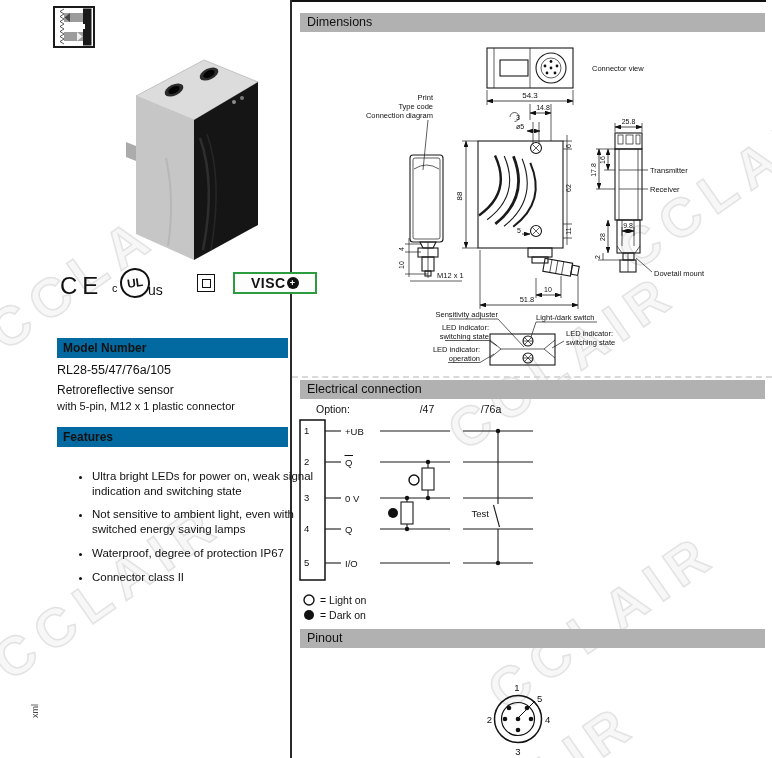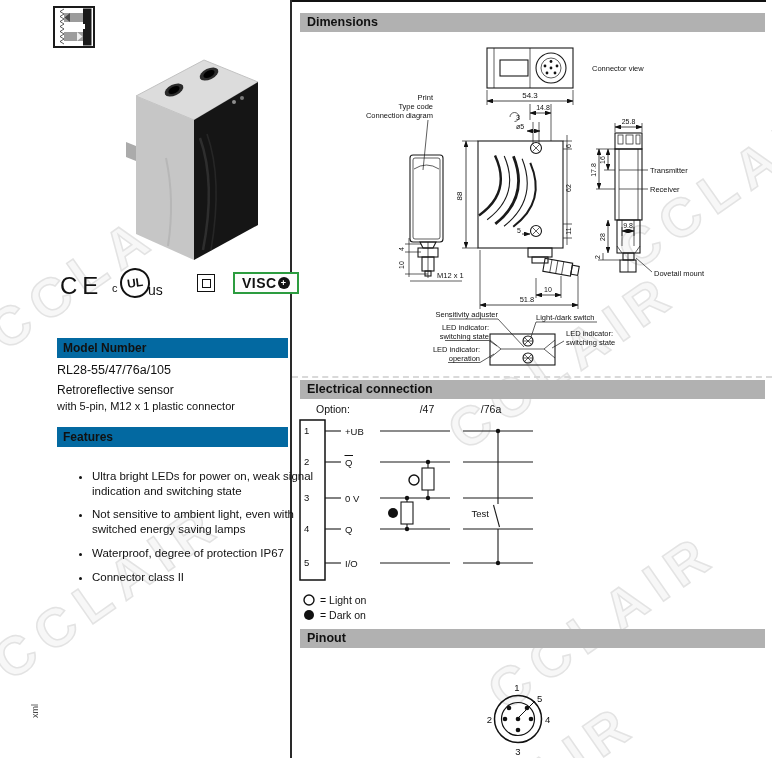--- a/index.html
+++ b/index.html
@@ -4,21 +4,21 @@
 <style>
   html,body{margin:0;padding:0;width:772px;height:758px;background:#fff;overflow:hidden;
     font-family:"Liberation Sans",sans-serif;color:#111;position:relative}
   .abs{position:absolute}
   
   .wm{position:absolute;font-weight:bold;font-size:54px;letter-spacing:10px;
       color:rgba(240,240,240,.55);-webkit-text-stroke:1.5px #e3e3e3;
       transform:rotate(-35deg);white-space:nowrap;pointer-events:none;user-select:none}
   
   .bar{position:absolute;left:300px;width:465px;height:19px;background:#b1b1b1;
-       font-weight:bold;font-size:12.5px;line-height:19px;padding-left:7px;box-sizing:border-box}
+       font-weight:normal;font-size:12.5px;line-height:19px;padding-left:7px;box-sizing:border-box}
   .lbar{position:absolute;left:57px;width:231px;height:20px;background:#0369a1;
         font-weight:bold;font-size:12px;line-height:20px;padding-left:6px;box-sizing:border-box}
   .vrule{position:absolute;left:290px;top:0;width:2px;height:758px;background:#2a2a2a}
   .toprule{position:absolute;left:290px;top:0;width:476px;height:2px;background:#111}
   .dashsep{position:absolute;left:292px;top:376px;width:480px;border-top:2px dashed #d9d9d9}
   
   .model-num{position:absolute;left:57px;top:363px;font-weight:normal;font-size:12.5px}
   .desc1{position:absolute;left:57px;top:383px;font-size:12px}
   .desc2{position:absolute;left:57px;top:400px;font-size:11px}
   .features{position:absolute;left:60px;top:453px;width:233px;margin:16px;padding:0 0 0 16px}
@@ -29,21 +29,21 @@
   .cul{position:absolute;left:52px;top:0}
   .cul .c{font-size:11px;position:absolute;left:0;top:16px}
   .cul .circle{position:absolute;left:8px;top:2px;width:26px;height:26px;border:2.2px solid #111;
                border-radius:50%;text-align:center;font-weight:bold;font-size:12px;line-height:26px;
                transform:rotate(-8deg)}
   .cul .us{font-size:14px;position:absolute;left:36px;top:16px}
   .sq2{position:absolute;left:137px;top:8px;width:16px;height:16px;border:1.6px solid #111;
        display:flex;align-items:center;justify-content:center}
   .sq2 .inner{width:7px;height:7px;border:1.6px solid #111}
   .visco{position:absolute;left:173px;top:6px;border:2px solid #2c9c3f;background:#fdfdfd;
-         padding:1px 7px;font-weight:bold;font-size:14px;letter-spacing:.5px;display:flex;align-items:center}
+         padding:1px 16px;font-weight:bold;font-size:14px;letter-spacing:.5px;display:flex;align-items:center}
   .visco .oplus{display:inline-block;width:12px;height:12px;background:#111;border-radius:50%;
                 color:#fff;font-size:9px;line-height:12px;text-align:center;font-weight:bold;margin-left:1px}
   .sidenote{position:absolute;left:30px;top:718px;font-size:9px;color:#444;
             transform:rotate(-90deg);transform-origin:left top}
   
   svg text{font-family:"Liberation Sans",sans-serif;fill:#111}
   .t{font-size:7.5px}.t7{font-size:7px}.t8{font-size:8px}.t9{font-size:9.5px}.t10{font-size:10.5px}
   .ln{stroke:#1a1a1a;stroke-width:1.1;fill:none}
   .thin{stroke:#1a1a1a;stroke-width:.7;fill:none}
   .dim{stroke:#1a1a1a;stroke-width:.8;fill:none}

